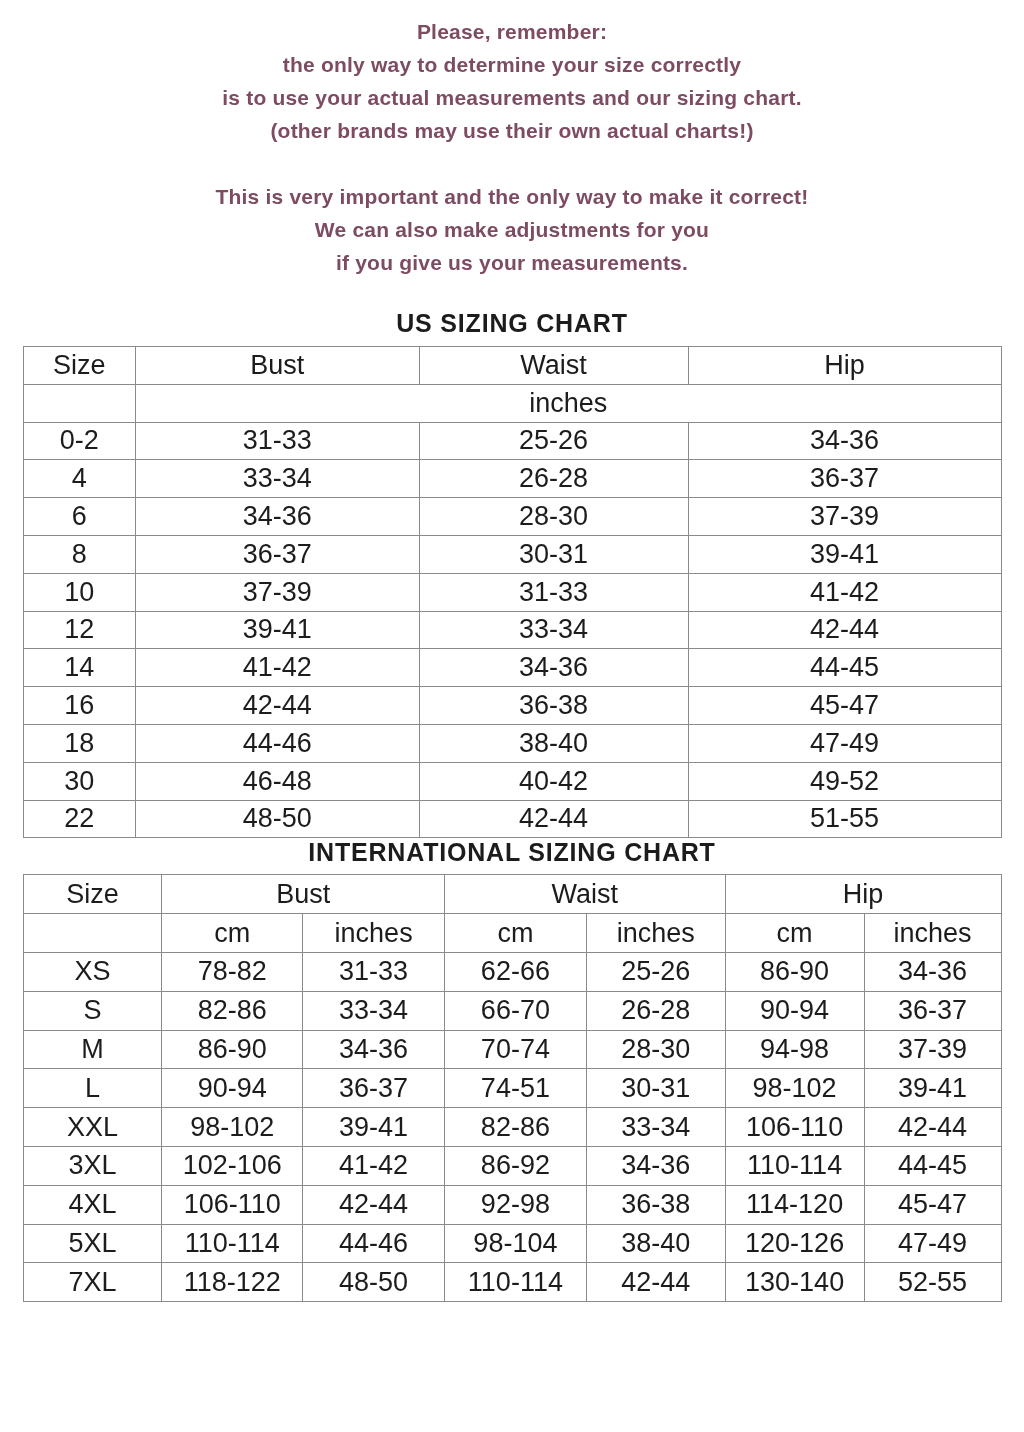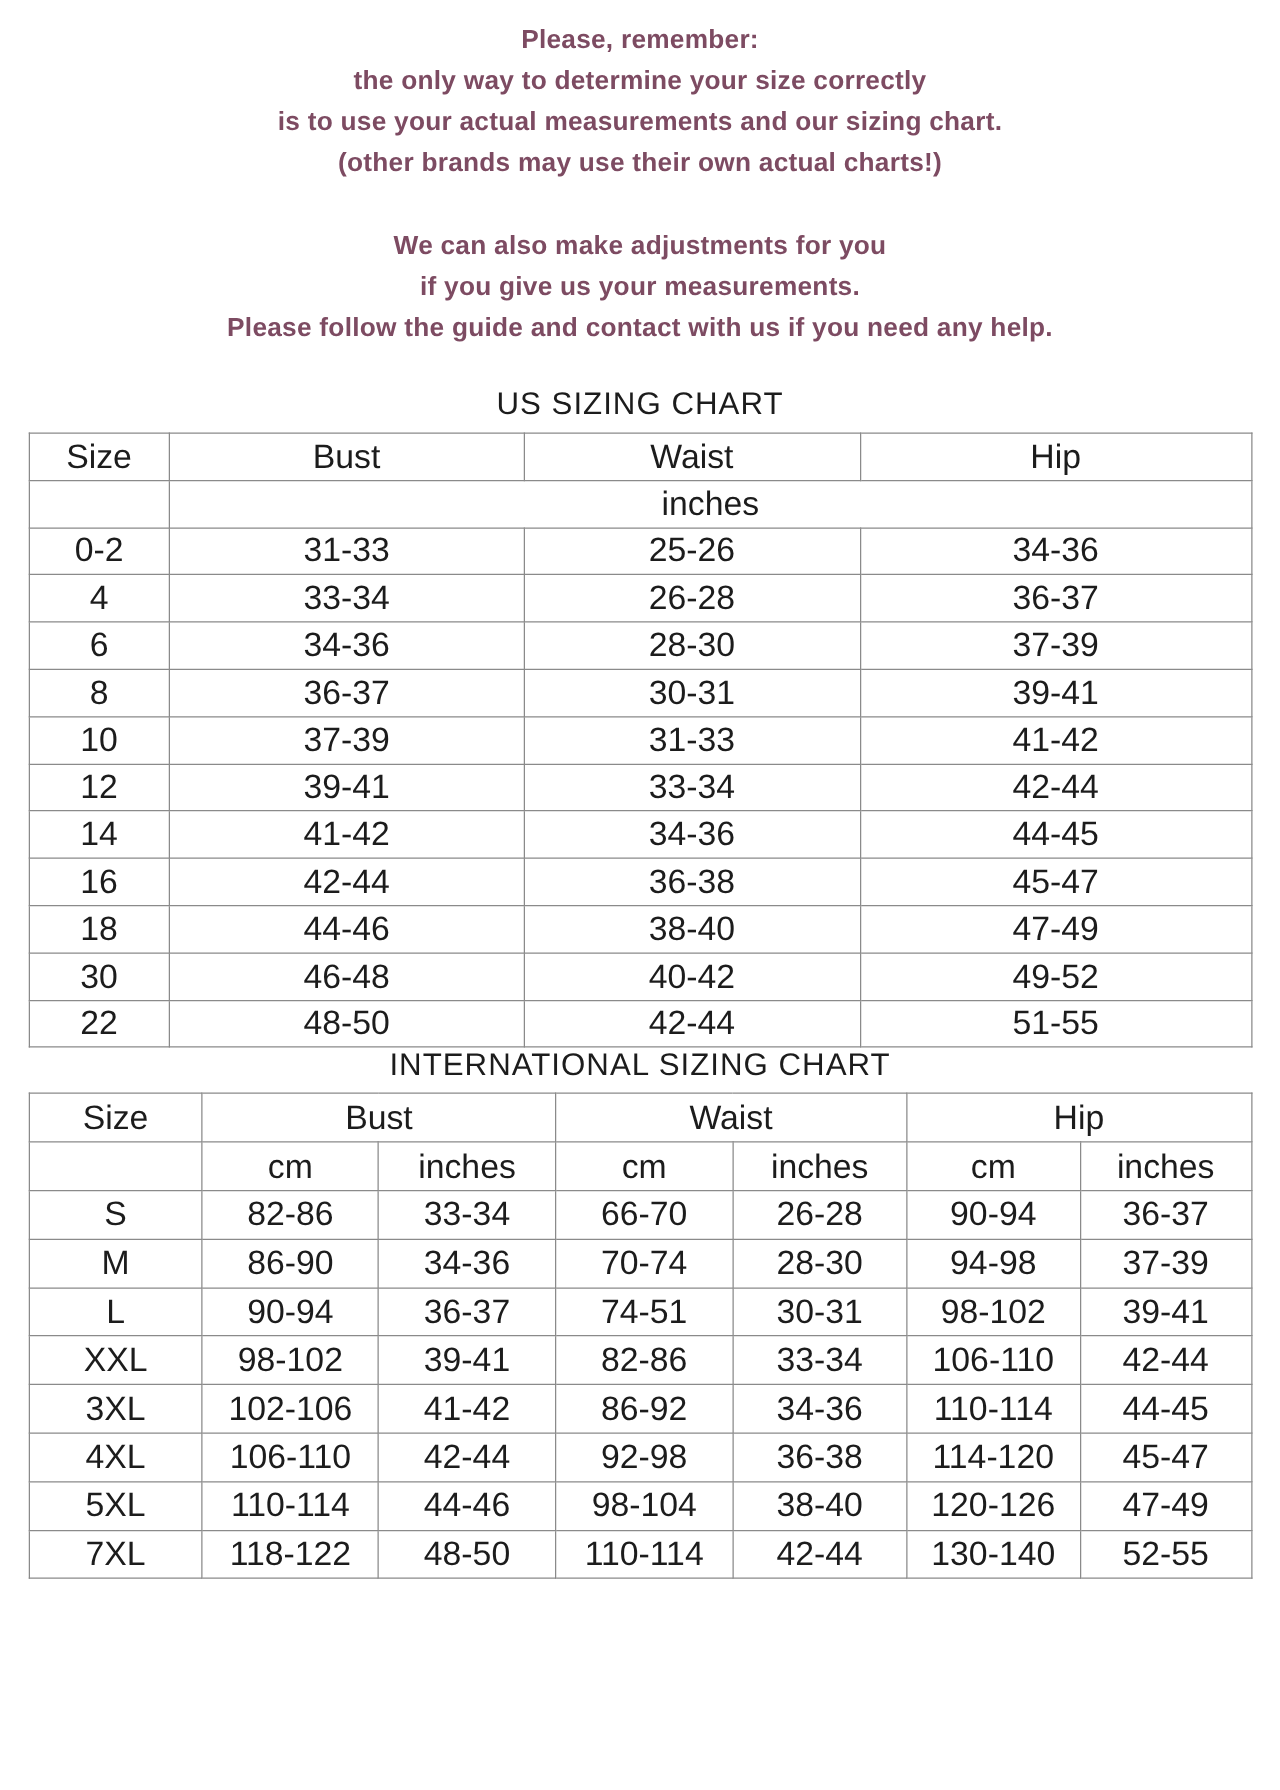--- a/index.html
+++ b/index.html
@@ -20,21 +20,21 @@
     line-height: 33px;
     font-weight: 700;
     letter-spacing: 0.2px;
   }
   .intro-paragraph { margin: 0; }
   .intro-paragraph.second { margin-top: 33px; }
   .intro-line { white-space: nowrap; }
   .chart-title {
     text-align: center;
     font-size: 25px;
-    font-weight: 400;
+    font-weight: 700;
     letter-spacing: 0.8px;
     color: #1c1c1c;
   }
   .us-title { margin-top: 30px; margin-bottom: 8px; }
   .intl-title { margin-bottom: 7px; }
   table.sizing {
     width: 979px;
     margin: 0 auto;
     border-collapse: collapse;
     table-layout: fixed;
@@ -55,23 +55,23 @@
 <body>
 
 <div class="intro">
   <div class="intro-paragraph">
     <div class="intro-line">Please, remember:</div>
     <div class="intro-line">the only way to determine your size correctly</div>
     <div class="intro-line">is to use your actual measurements and our sizing chart.</div>
     <div class="intro-line">(other brands may use their own actual charts!)</div>
   </div>
   <div class="intro-paragraph second">
+    <div class="intro-line">This is very important and the only way to make it correct!</div>
     <div class="intro-line">We can also make adjustments for you</div>
     <div class="intro-line">if you give us your measurements.</div>
-    <div class="intro-line">Please follow the guide and contact with us if you need any help.</div>
   </div>
 </div>
 
 <div class="chart-title us-title">US SIZING CHART</div>
 
 <table class="sizing us-table">
   <colgroup>
     <col style="width:11.5%">
       <col style="width:29%">
       <col style="width:27.5%">
@@ -179,20 +179,29 @@
     <tr>
       <td></td>
       <td class="unit-cell">cm</td>
       <td class="unit-cell">inches</td>
       <td class="unit-cell">cm</td>
       <td class="unit-cell">inches</td>
       <td class="unit-cell">cm</td>
       <td class="unit-cell">inches</td>
     </tr>
     <tr>
+      <td>XS</td>
+      <td>78-82</td>
+      <td>31-33</td>
+      <td>62-66</td>
+      <td>25-26</td>
+      <td>86-90</td>
+      <td>34-36</td>
+    </tr>
+    <tr>
       <td>S</td>
       <td>82-86</td>
       <td>33-34</td>
       <td>66-70</td>
       <td>26-28</td>
       <td>90-94</td>
       <td>36-37</td>
     </tr>
     <tr>
       <td>M</td>

